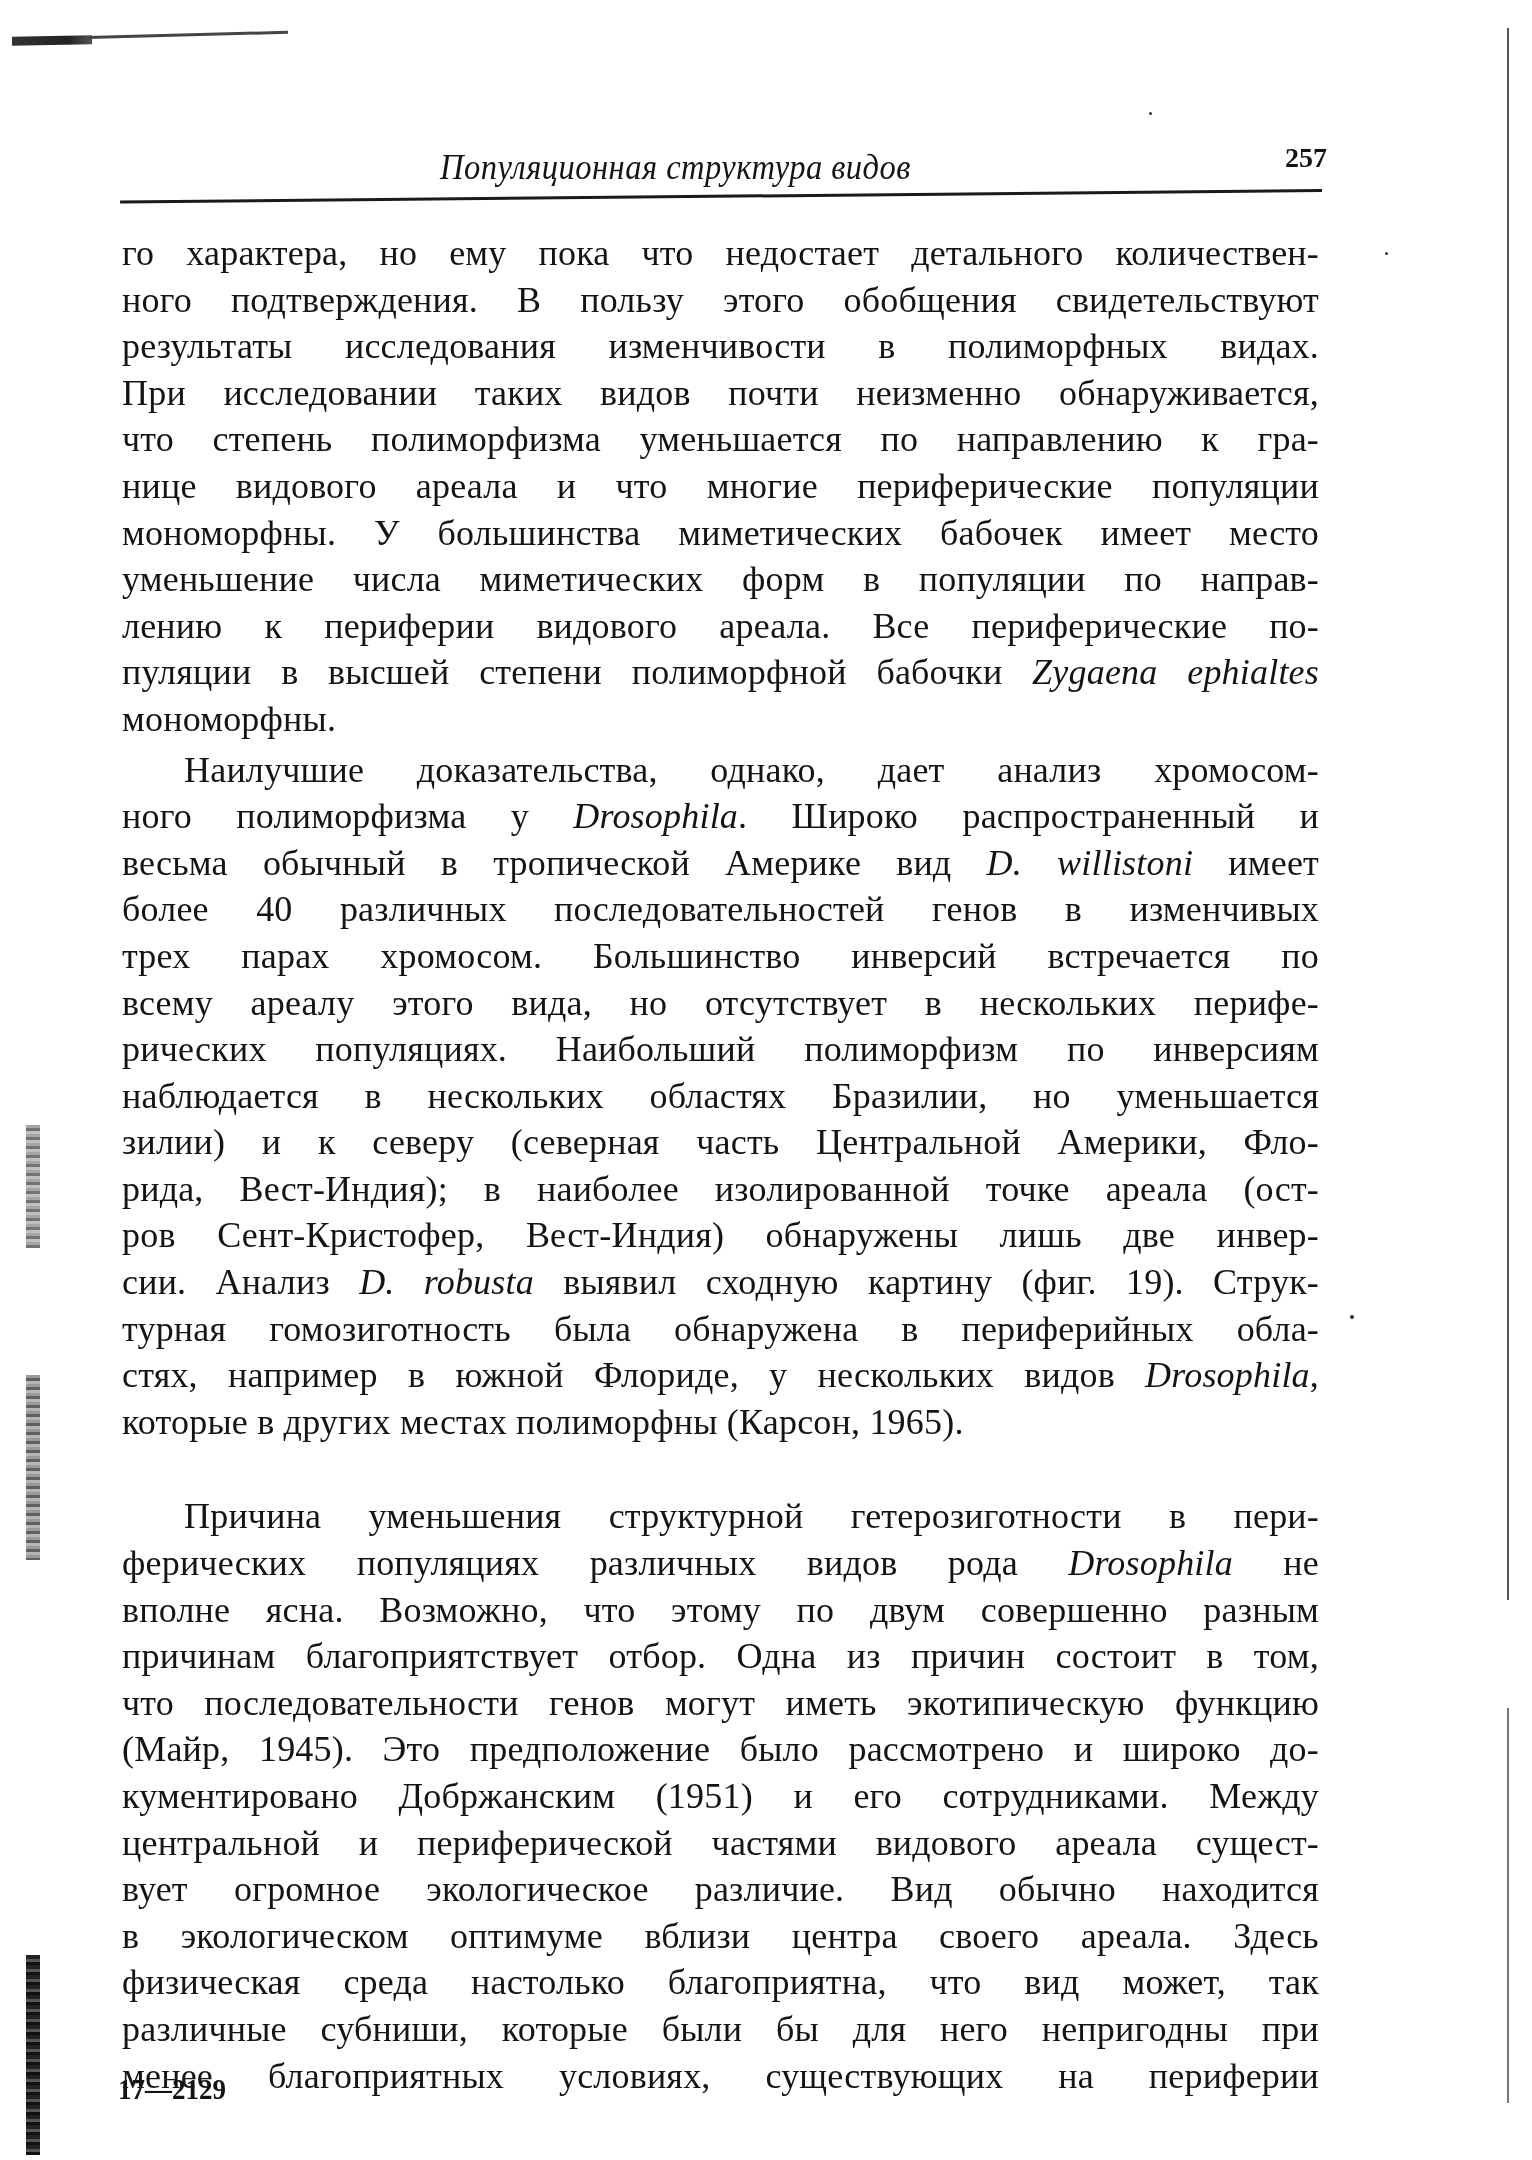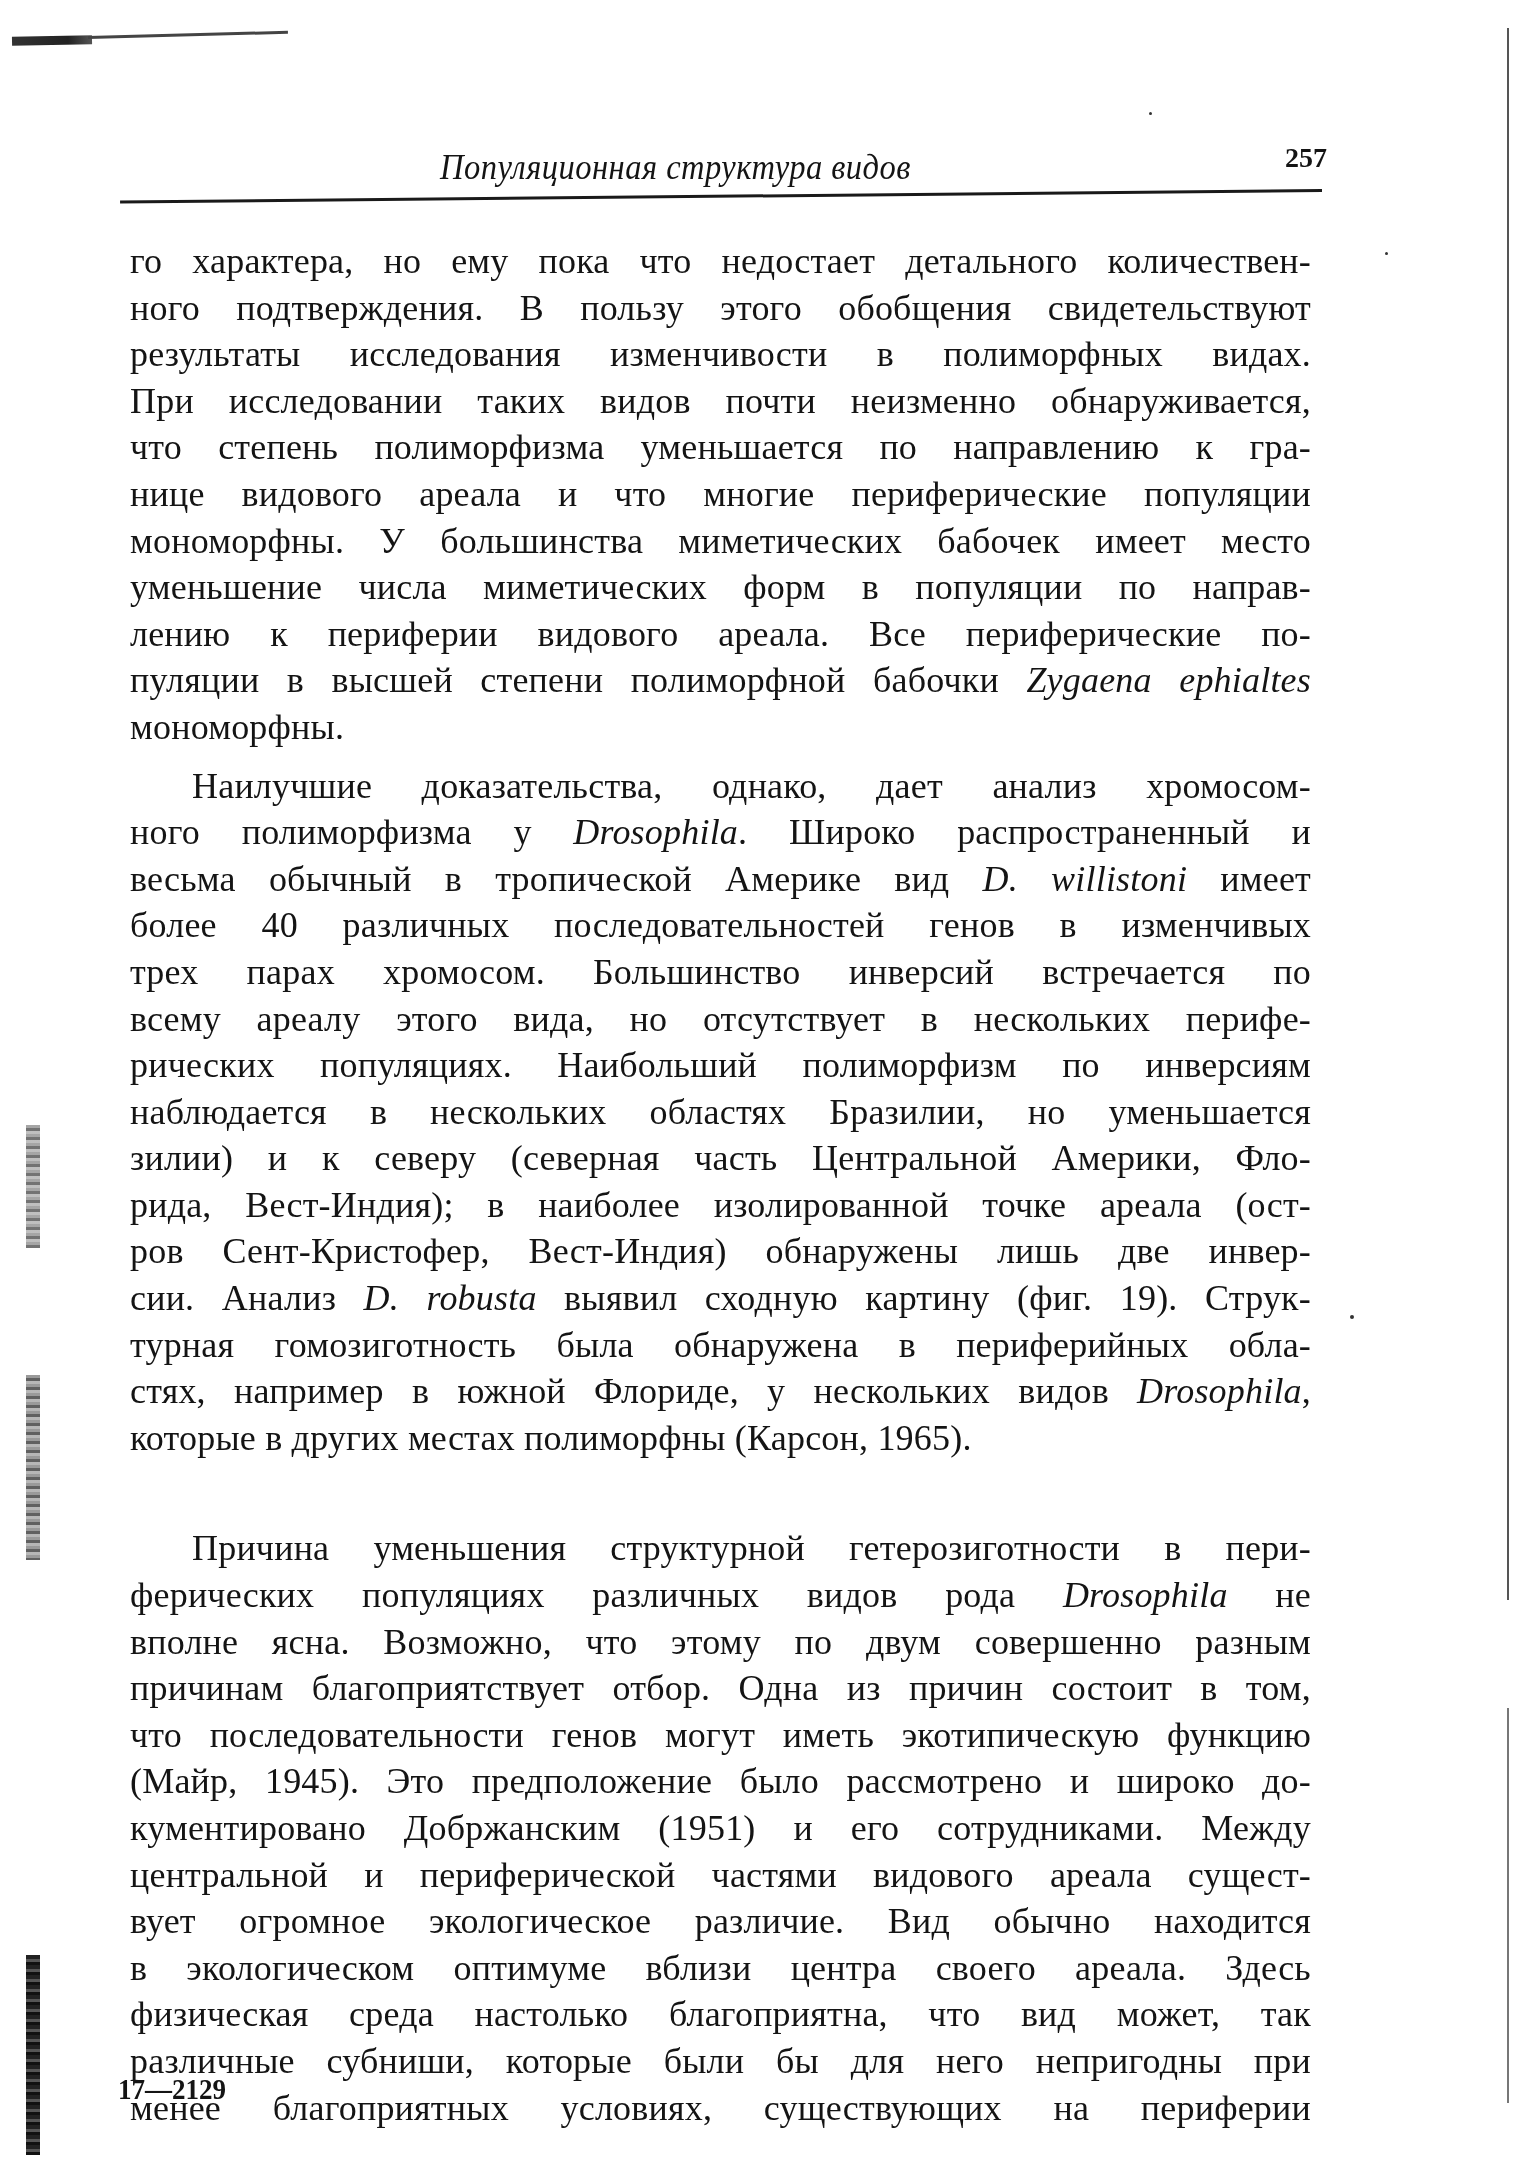--- a/index.html
+++ b/index.html
@@ -12,21 +12,21 @@
   .left-strip.a { top: 1125px; height: 123px; opacity: .75; }
   .left-strip.b { top: 1375px; height: 185px; opacity: .85; }
   .left-strip.c { top: 1955px; height: 200px; background: repeating-linear-gradient(180deg, #222 0 4px, #555 4px 7px, #111 7px 10px); }
 
   .running-head { position: absolute; left: 0; top: 138px; width: 1290px; height: 50px; }
   .running-title { position: absolute; left: 440px; top: 10px; font-style: italic; font-size: 35px; letter-spacing: 0.5px; transform: scaleX(0.93); transform-origin: left; }
   .page-number { position: absolute; left: 1285px; top: 4px; font-size: 28px; font-weight: bold; }
   .head-rule { position: absolute; left: 120px; top: 189px; width: 1202px; height: 3px; background: #1a1a1a; transform: rotate(-0.55deg); transform-origin: right center; }
 
   .body-text { position: absolute; left: 118px; top: 226px; width: 1205px; font-size: 36px; line-height: 46.6px; }
-  .para { margin: 12px; text-align: justify; text-align-last: auto; }
+  .para { margin: 4px; text-align: justify; text-align-last: auto; }
   .para .line { display: block; text-align: justify; text-align-last: justify; white-space: nowrap; height: 46.6px; letter-spacing: 0.2px; }
   .para .line.last { text-align-last: left; }
   .para .line.indent { padding-left: 62px; }
   .para-gap { height: 40px; }
   i.sp { }
 
   .signature { position: absolute; left: 118px; top: 2072px; font-size: 30px; font-weight: bold; transform: scaleX(0.9); transform-origin: left; }
   .dot { position: absolute; width: 4px; height: 4px; background: #333; border-radius: 50%; }
 </style>
 </head>

